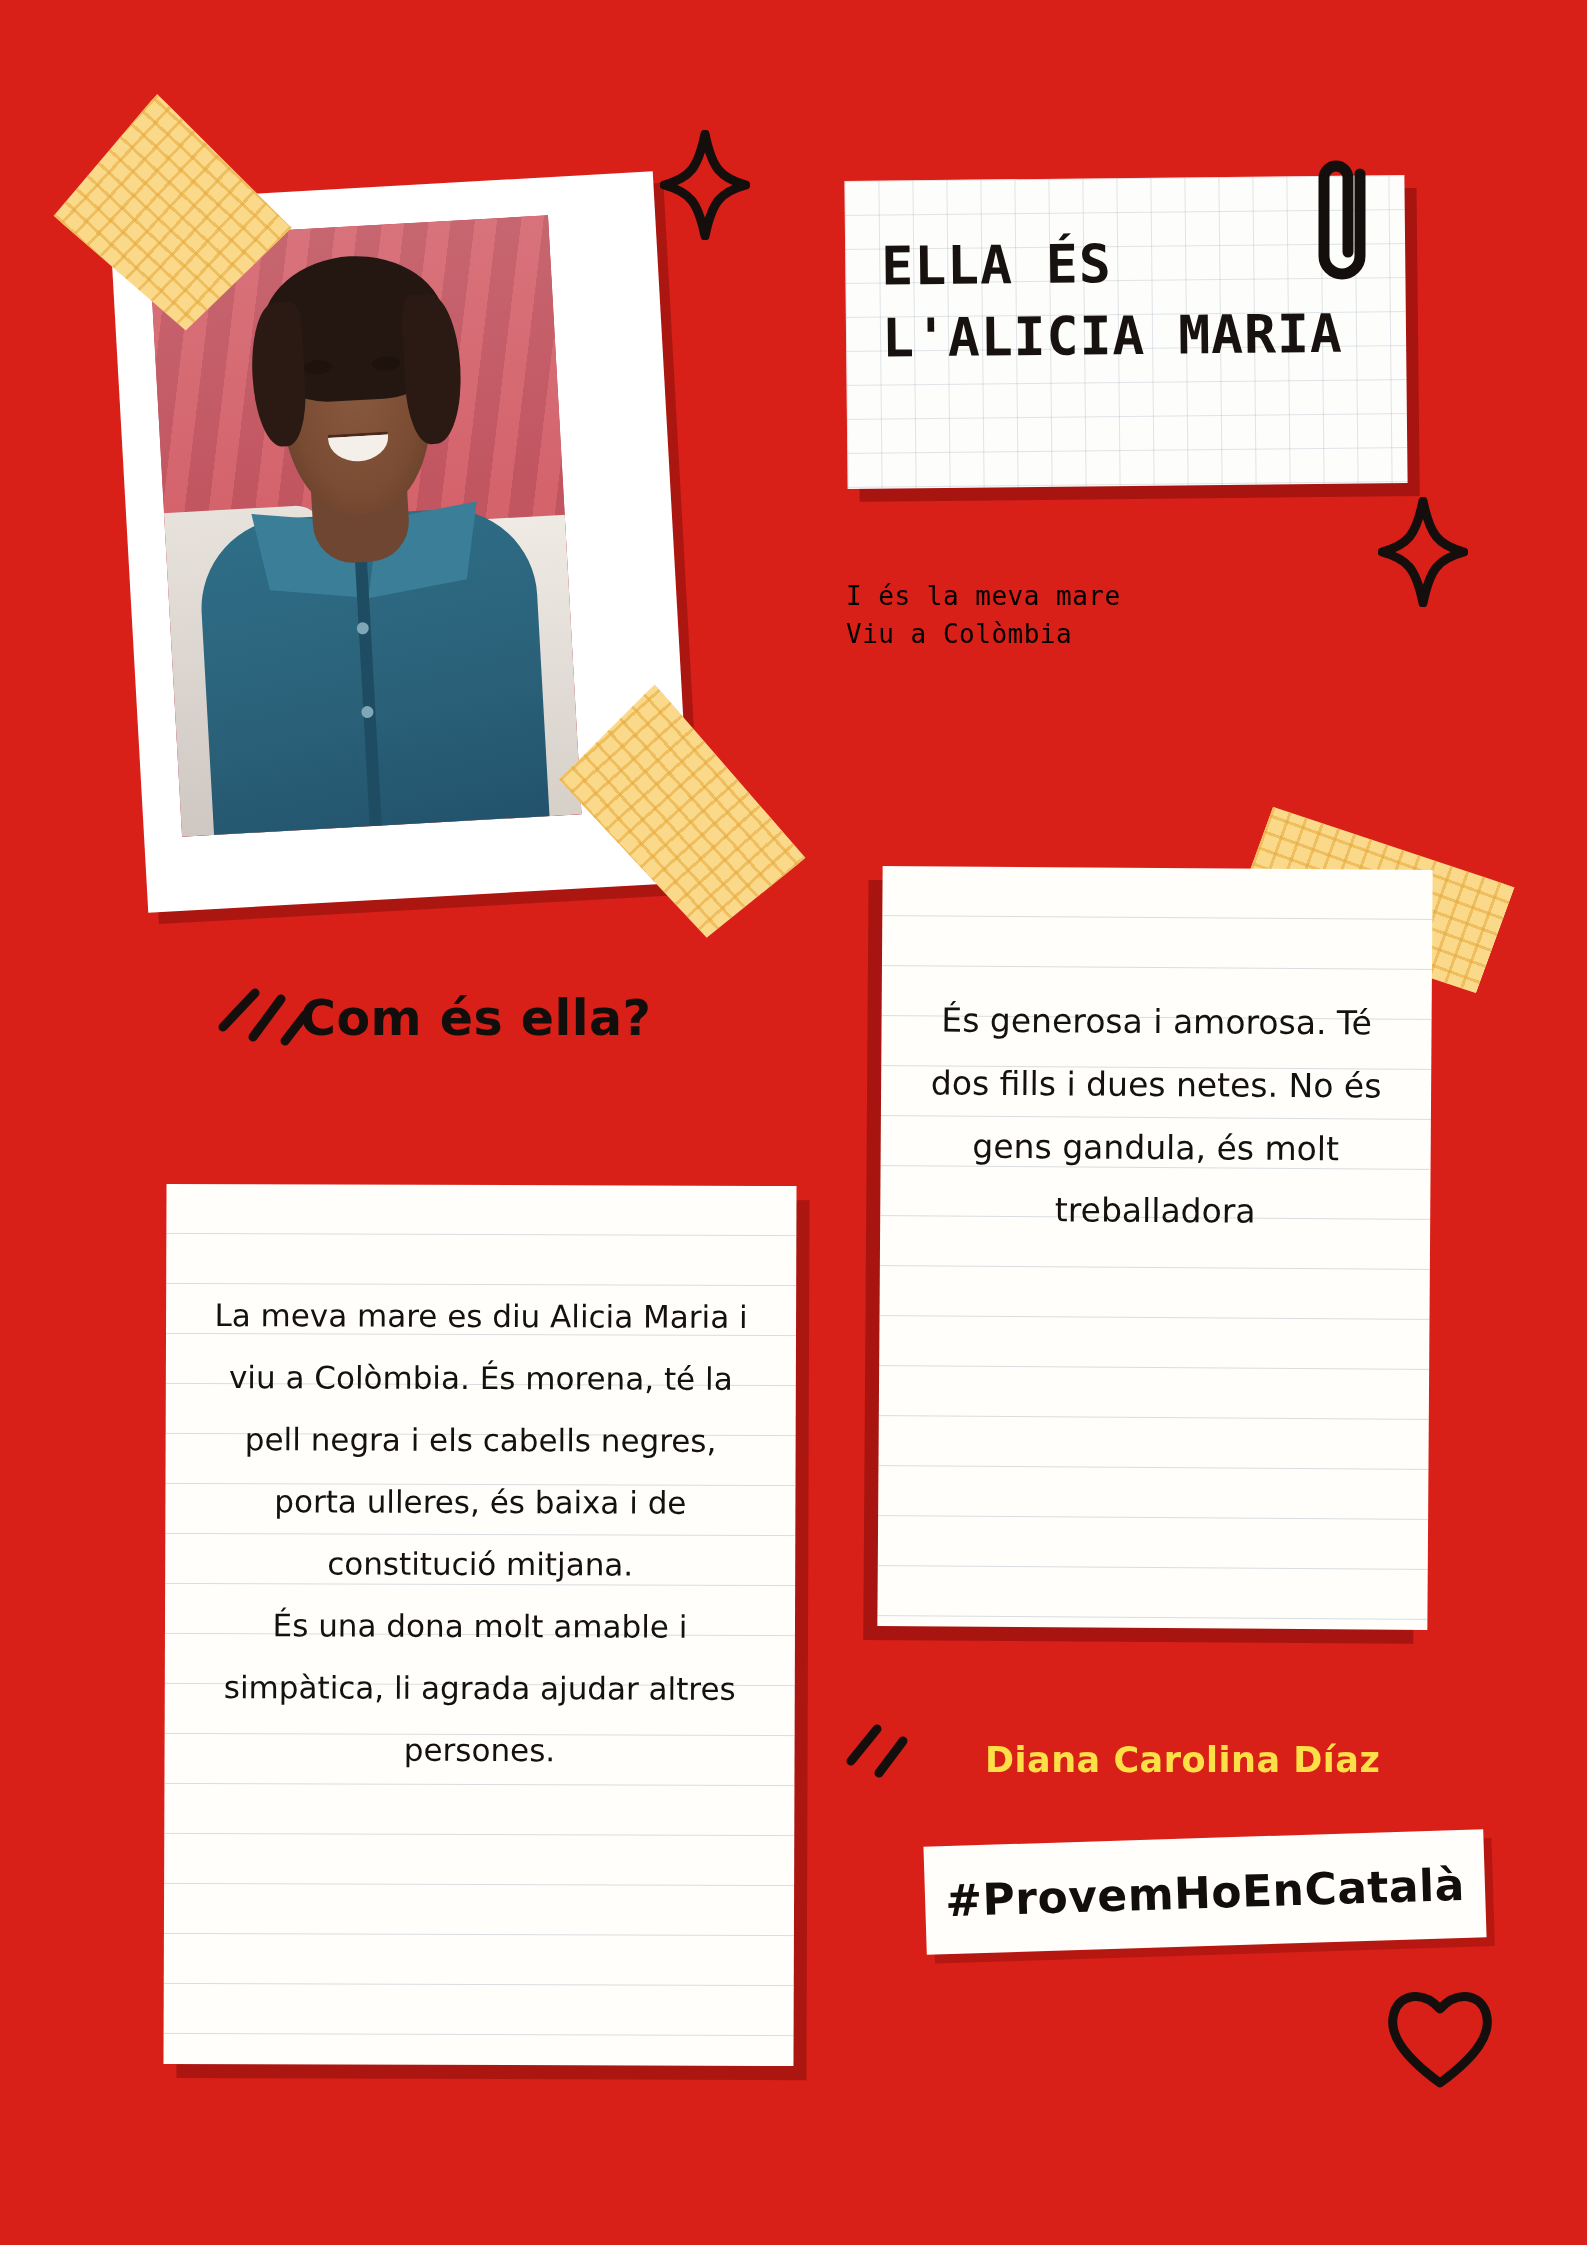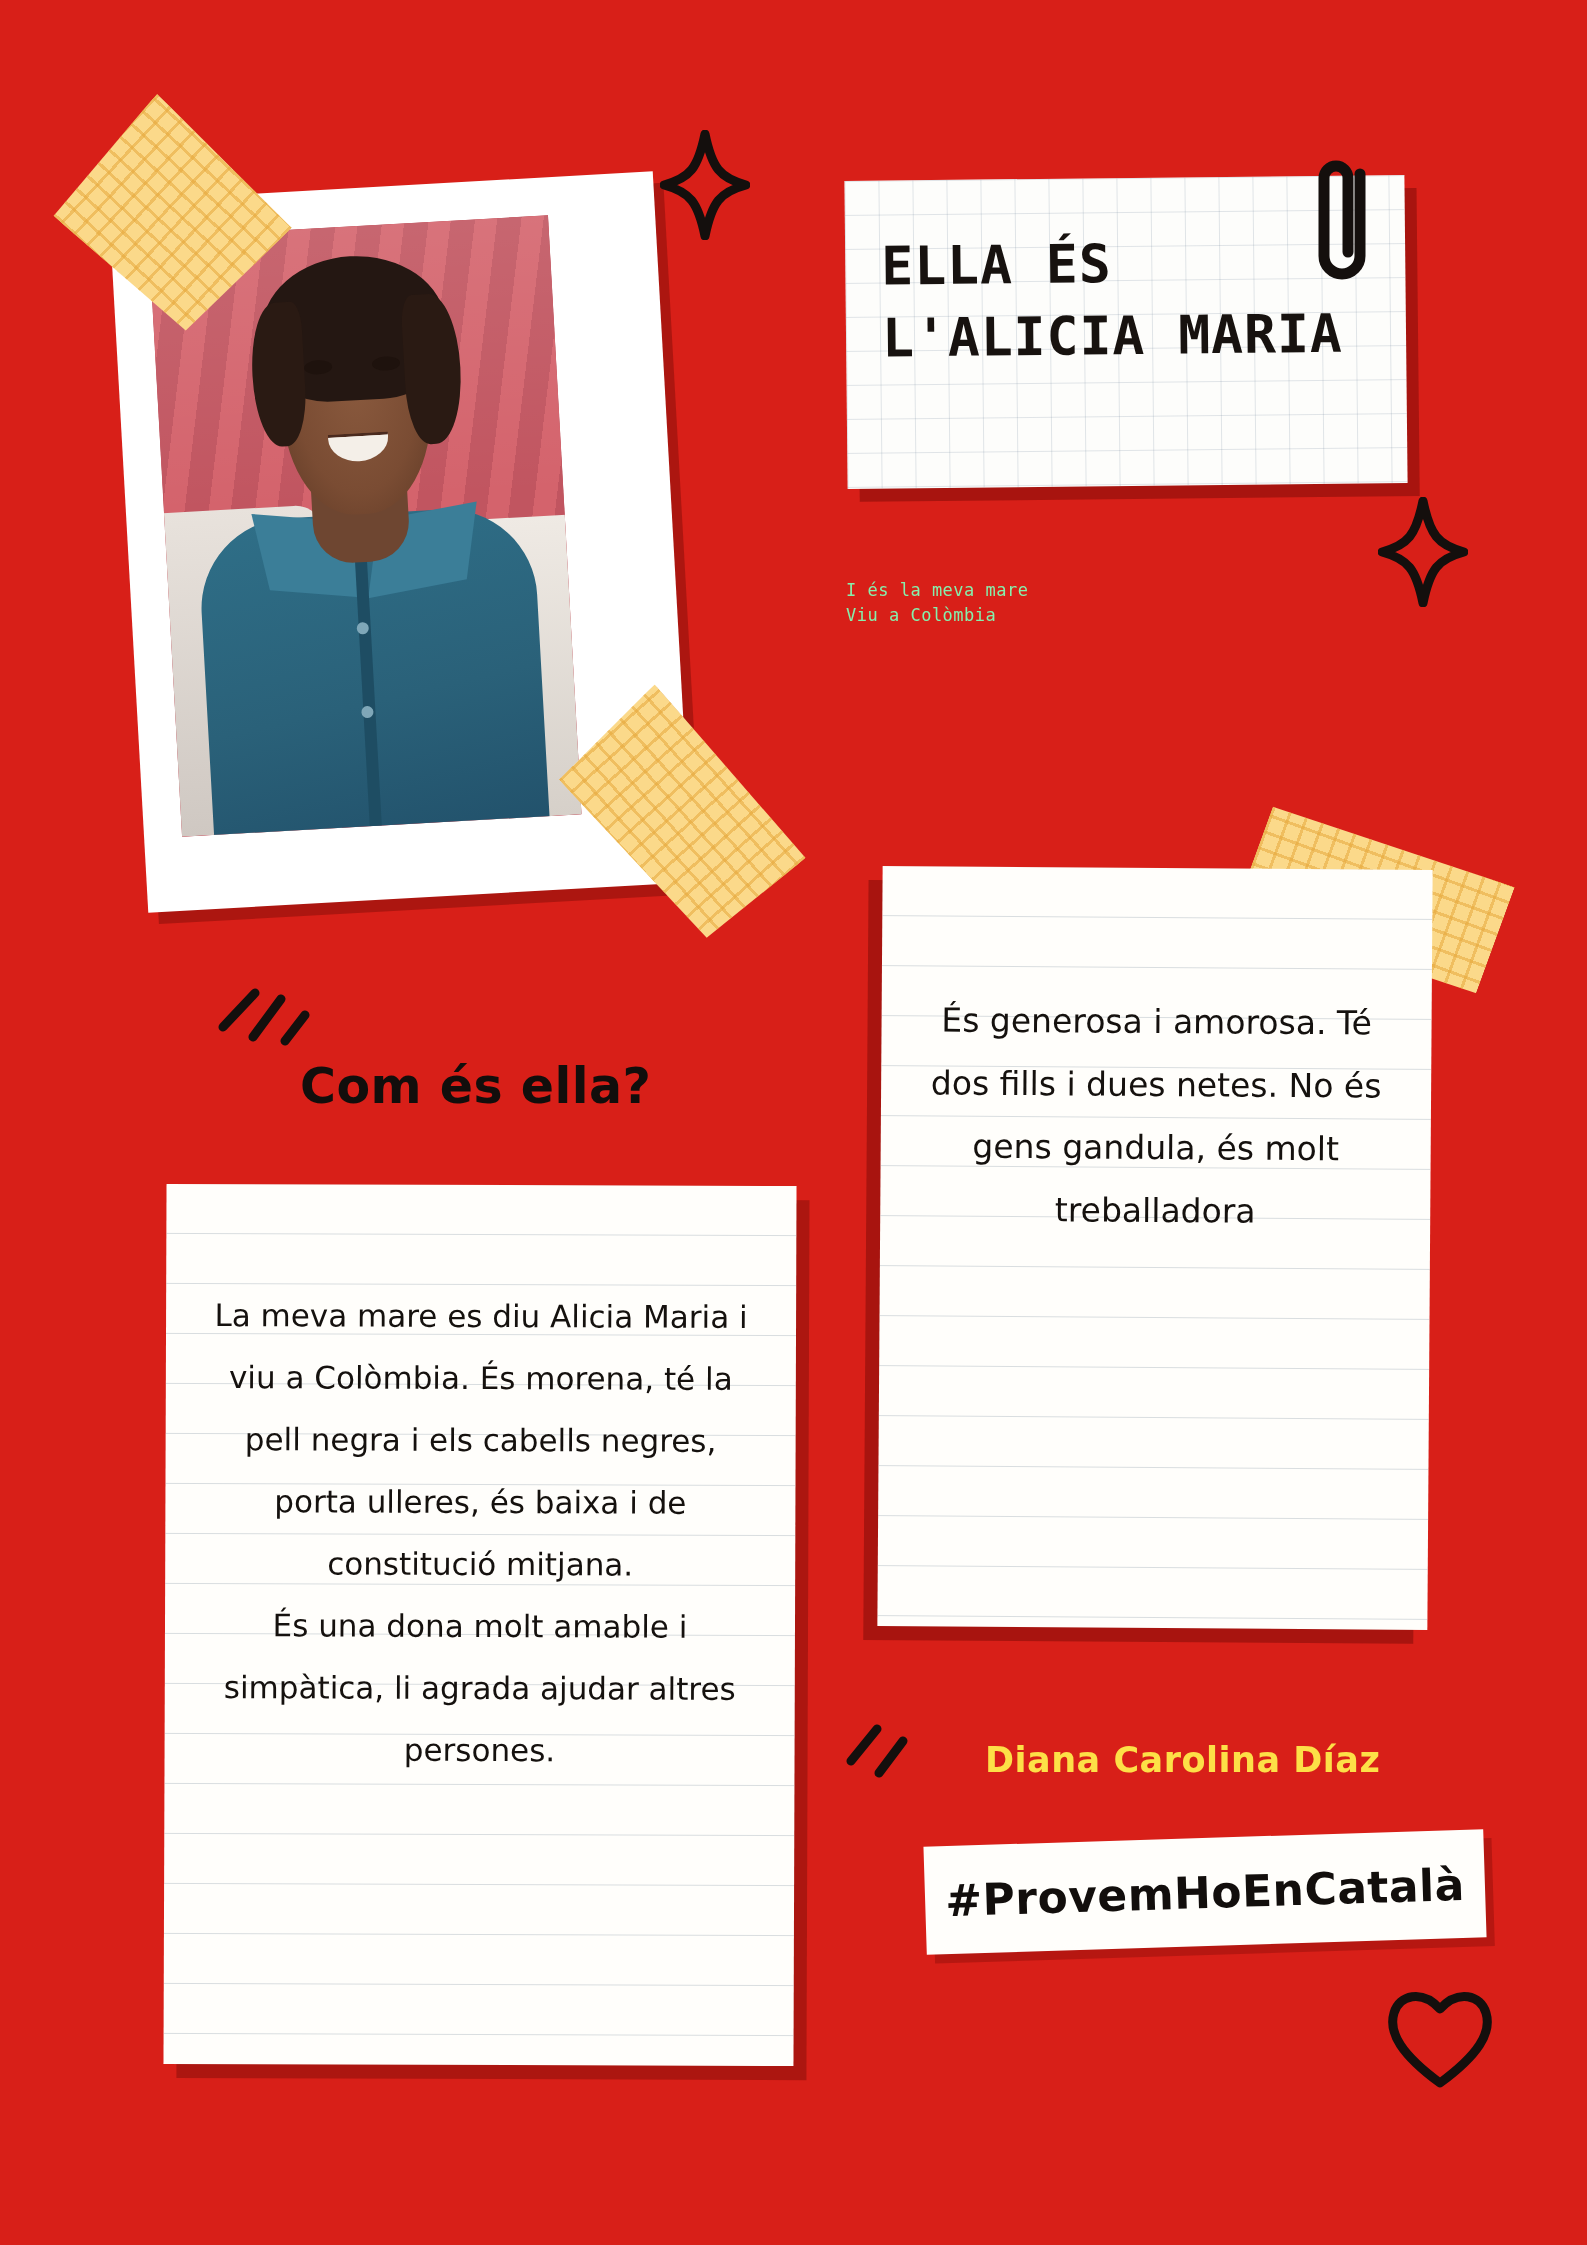--- a/index.html
+++ b/index.html
@@ -232,23 +232,23 @@
     color: #17120f;
   }
 
   
   .subtitle {
     position: absolute;
     left: 846px;
     top: 578px;
     width: 520px;
     font-family: "DejaVu Sans Mono", monospace;
-    font-size: 17px;
+    font-size: 26px;
     line-height: 1.45;
-    color: #86efac;
+    color: #000000;
     letter-spacing: 0.5px;
   }
 
   
   .note-right {
     position: absolute;
     left: 880px;
     top: 868px;
     width: 550px;
     height: 760px;
@@ -298,21 +298,21 @@
     font-size: 31px;
     line-height: 62px;
     color: #15110e;
     font-weight: 500;
   }
 
   
   .question {
     position: absolute;
     left: 300px;
-    top: 1058px;
+    top: 990px;
     font-family: "DejaVu Sans", sans-serif;
     font-weight: bold;
     font-size: 49px;
     color: #120e0c;
     letter-spacing: 0.5px;
   }
 
   
   .author {
     position: absolute;

